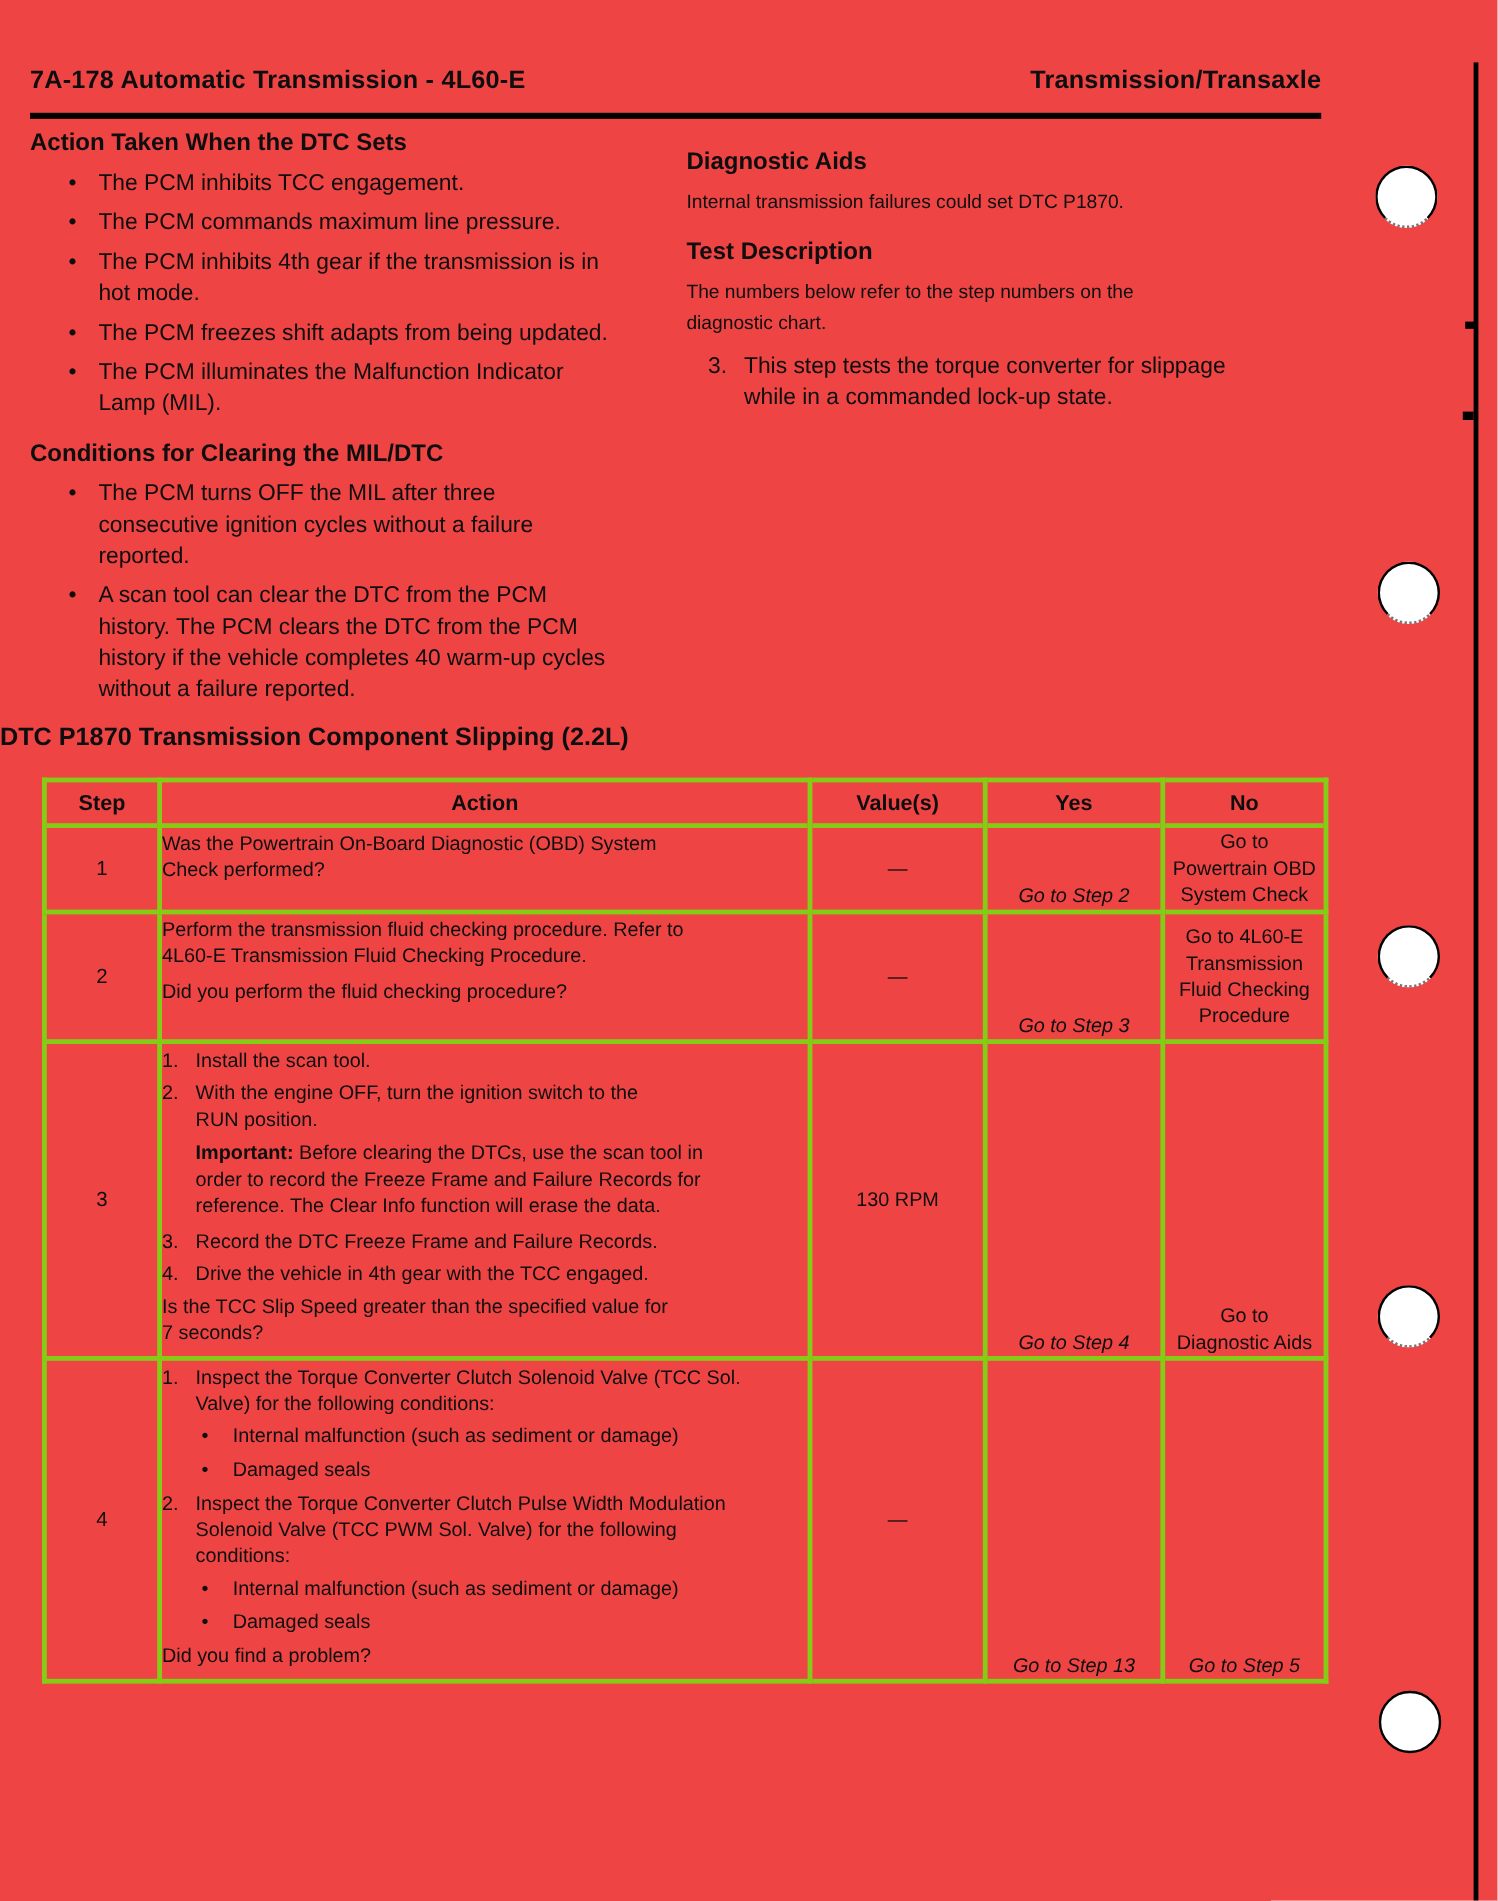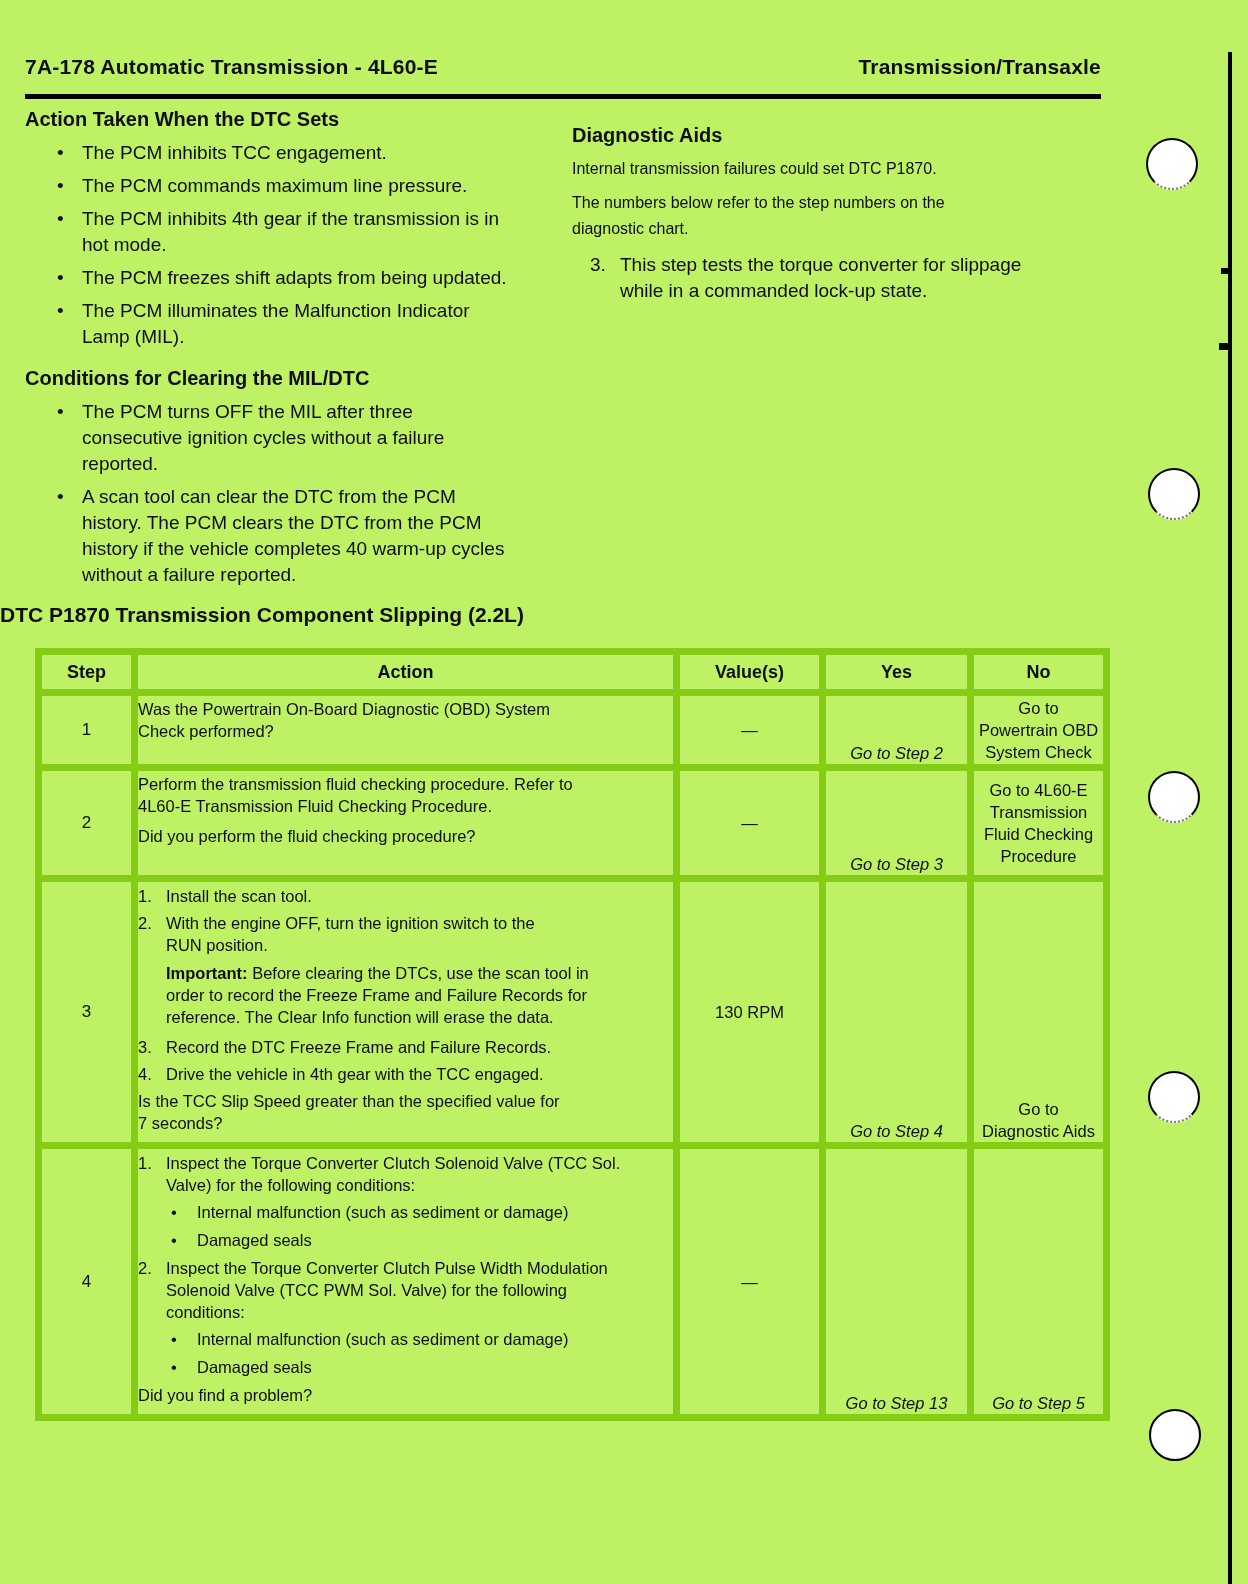--- a/index.html
+++ b/index.html
@@ -1,17 +1,17 @@
 <!DOCTYPE html>
 <html><head>
 <meta charset="utf-8">
 <style>
   html,body { margin:0; padding:0; background:#ffffff; }
   .page {
-    position:relative; width:1248px; height:1584px; background:#bef264;
+    position:relative; width:1248px; height:1584px; background:#ef4444;
     font-family:"Liberation Sans", sans-serif; color:#0e0e0e; overflow:hidden;
   }
   
   .page-header {
     position:absolute; left:25px; top:55px; width:1076px;
     display:flex; justify-content:space-between; align-items:baseline;
     font-size:21px; font-weight:bold; letter-spacing:0.2px;
   }
   .header-rule { position:absolute; left:25px; top:94px; width:1076px; height:5px; background:#000; }
 
@@ -31,21 +31,21 @@
   .numbered-item { display:flex; margin:10px 0 0 18px; font-size:19px; line-height:26px; }
   .numbered-item .num { flex:0 0 30px; }
   .numbered-item .txt { white-space:pre-line; }
 
   
   .table-title { position:absolute; left:0; top:603px; width:100%; 
                  font-size:21px; font-weight:bold; }
   table.dtc { position:absolute; left:35px; top:648px; width:1068px;
               border-collapse:collapse; table-layout:fixed;
               font-size:16.5px; line-height:22px; border:3px solid #000; }
-  table.dtc th, table.dtc td { border:7px solid #84cc16; padding:0; }
+  table.dtc th, table.dtc td { border:4px solid #84cc16; padding:0; }
   table.dtc thead th { height:34px; font-size:18px; font-weight:bold; text-align:center;
                        border-bottom:3px solid #000; }
   tbody tr:nth-child(1) td { height:68px; }
   tbody tr:nth-child(2) td { height:104px; }
   tbody tr:nth-child(3) td { height:244px; }
   tbody tr:nth-child(4) td { height:254px; }
   td.c-step   { text-align:center; vertical-align:middle; font-size:17px; }
   td.c-action { vertical-align:top; padding:6px 6px 6px 26px;margin-top:39px; }
   td.c-value  { text-align:center; vertical-align:middle; }
   td.c-yes    { text-align:center; vertical-align:bottom; padding-bottom:8px; font-style:italic;margin-left:44px; }
@@ -106,20 +106,21 @@
 reported.</li>
         <li class="bullet-item">A scan tool can clear the DTC from the PCM
 history. The PCM clears the DTC from the PCM
 history if the vehicle completes 40 warm-up cycles
 without a failure reported.</li>
       </ul>
     </div>
     <div class="col-right">
       <div class="section-heading">Diagnostic Aids</div>
       <div class="body-text">Internal transmission failures could set DTC P1870.</div>
+      <div class="section-heading">Test Description</div>
       <div class="body-text">The numbers below refer to the step numbers on the
 diagnostic chart.</div>
       <div class="numbered-item">
         <span class="num">3.</span>
         <span class="txt">This step tests the torque converter for slippage
 while in a commanded lock-up state.</span>
       </div>
     </div>
   </div>
 

